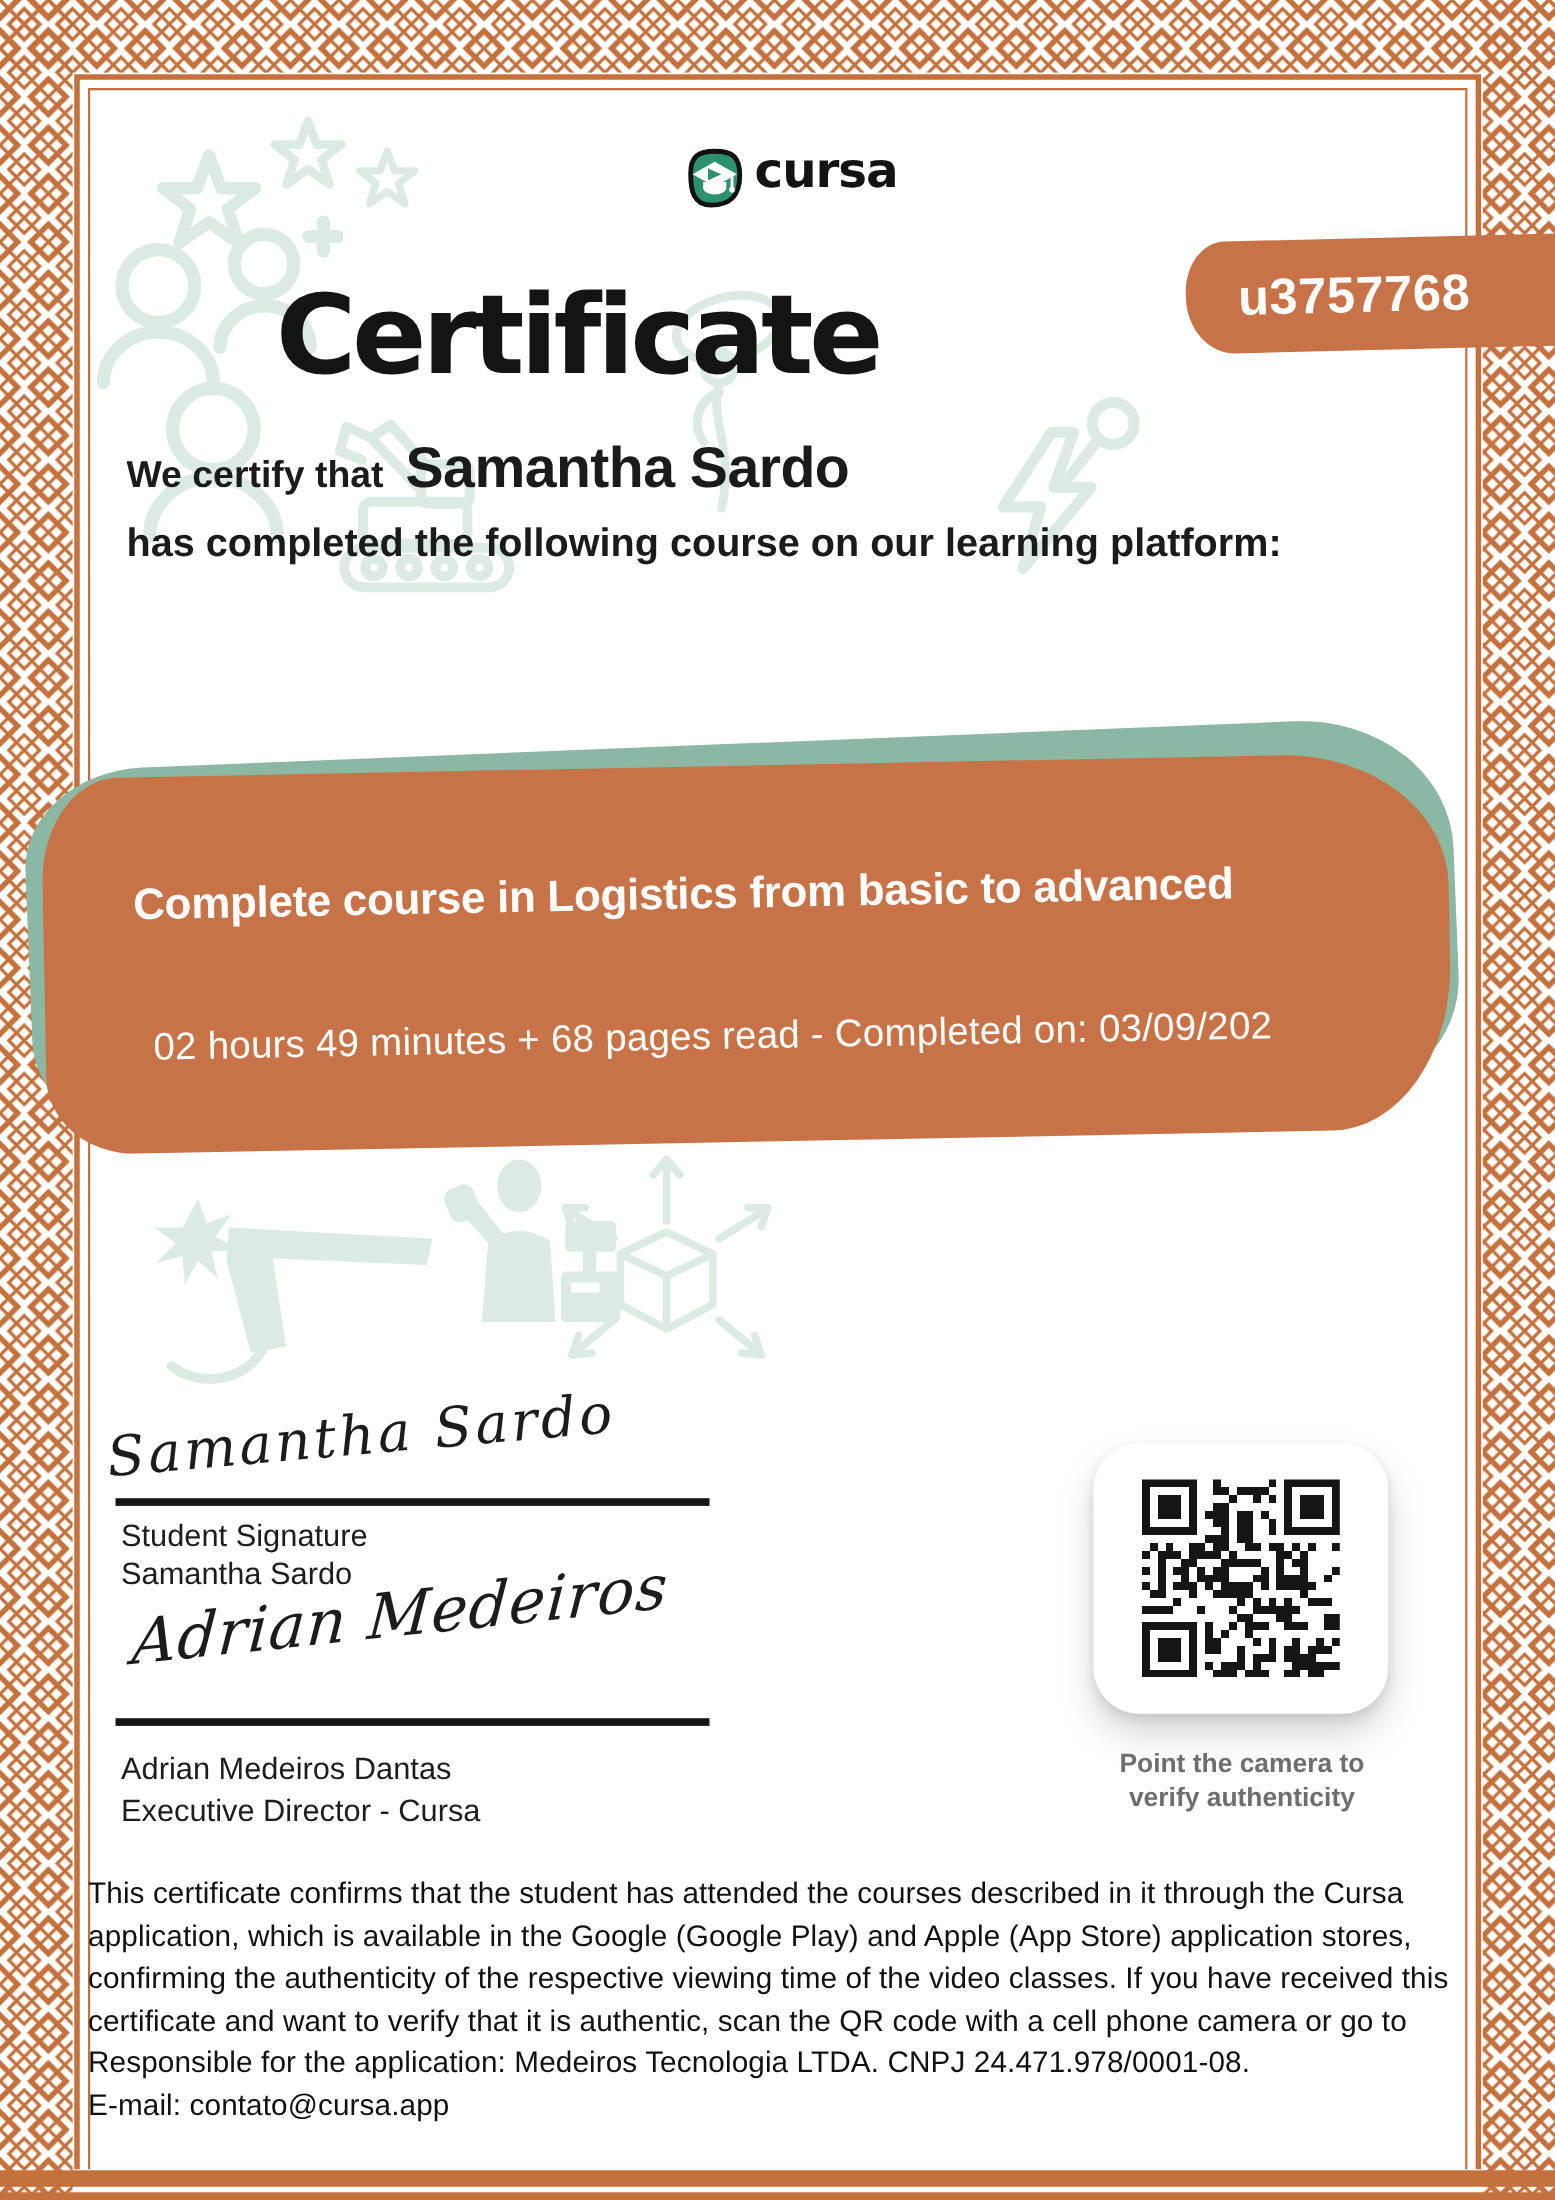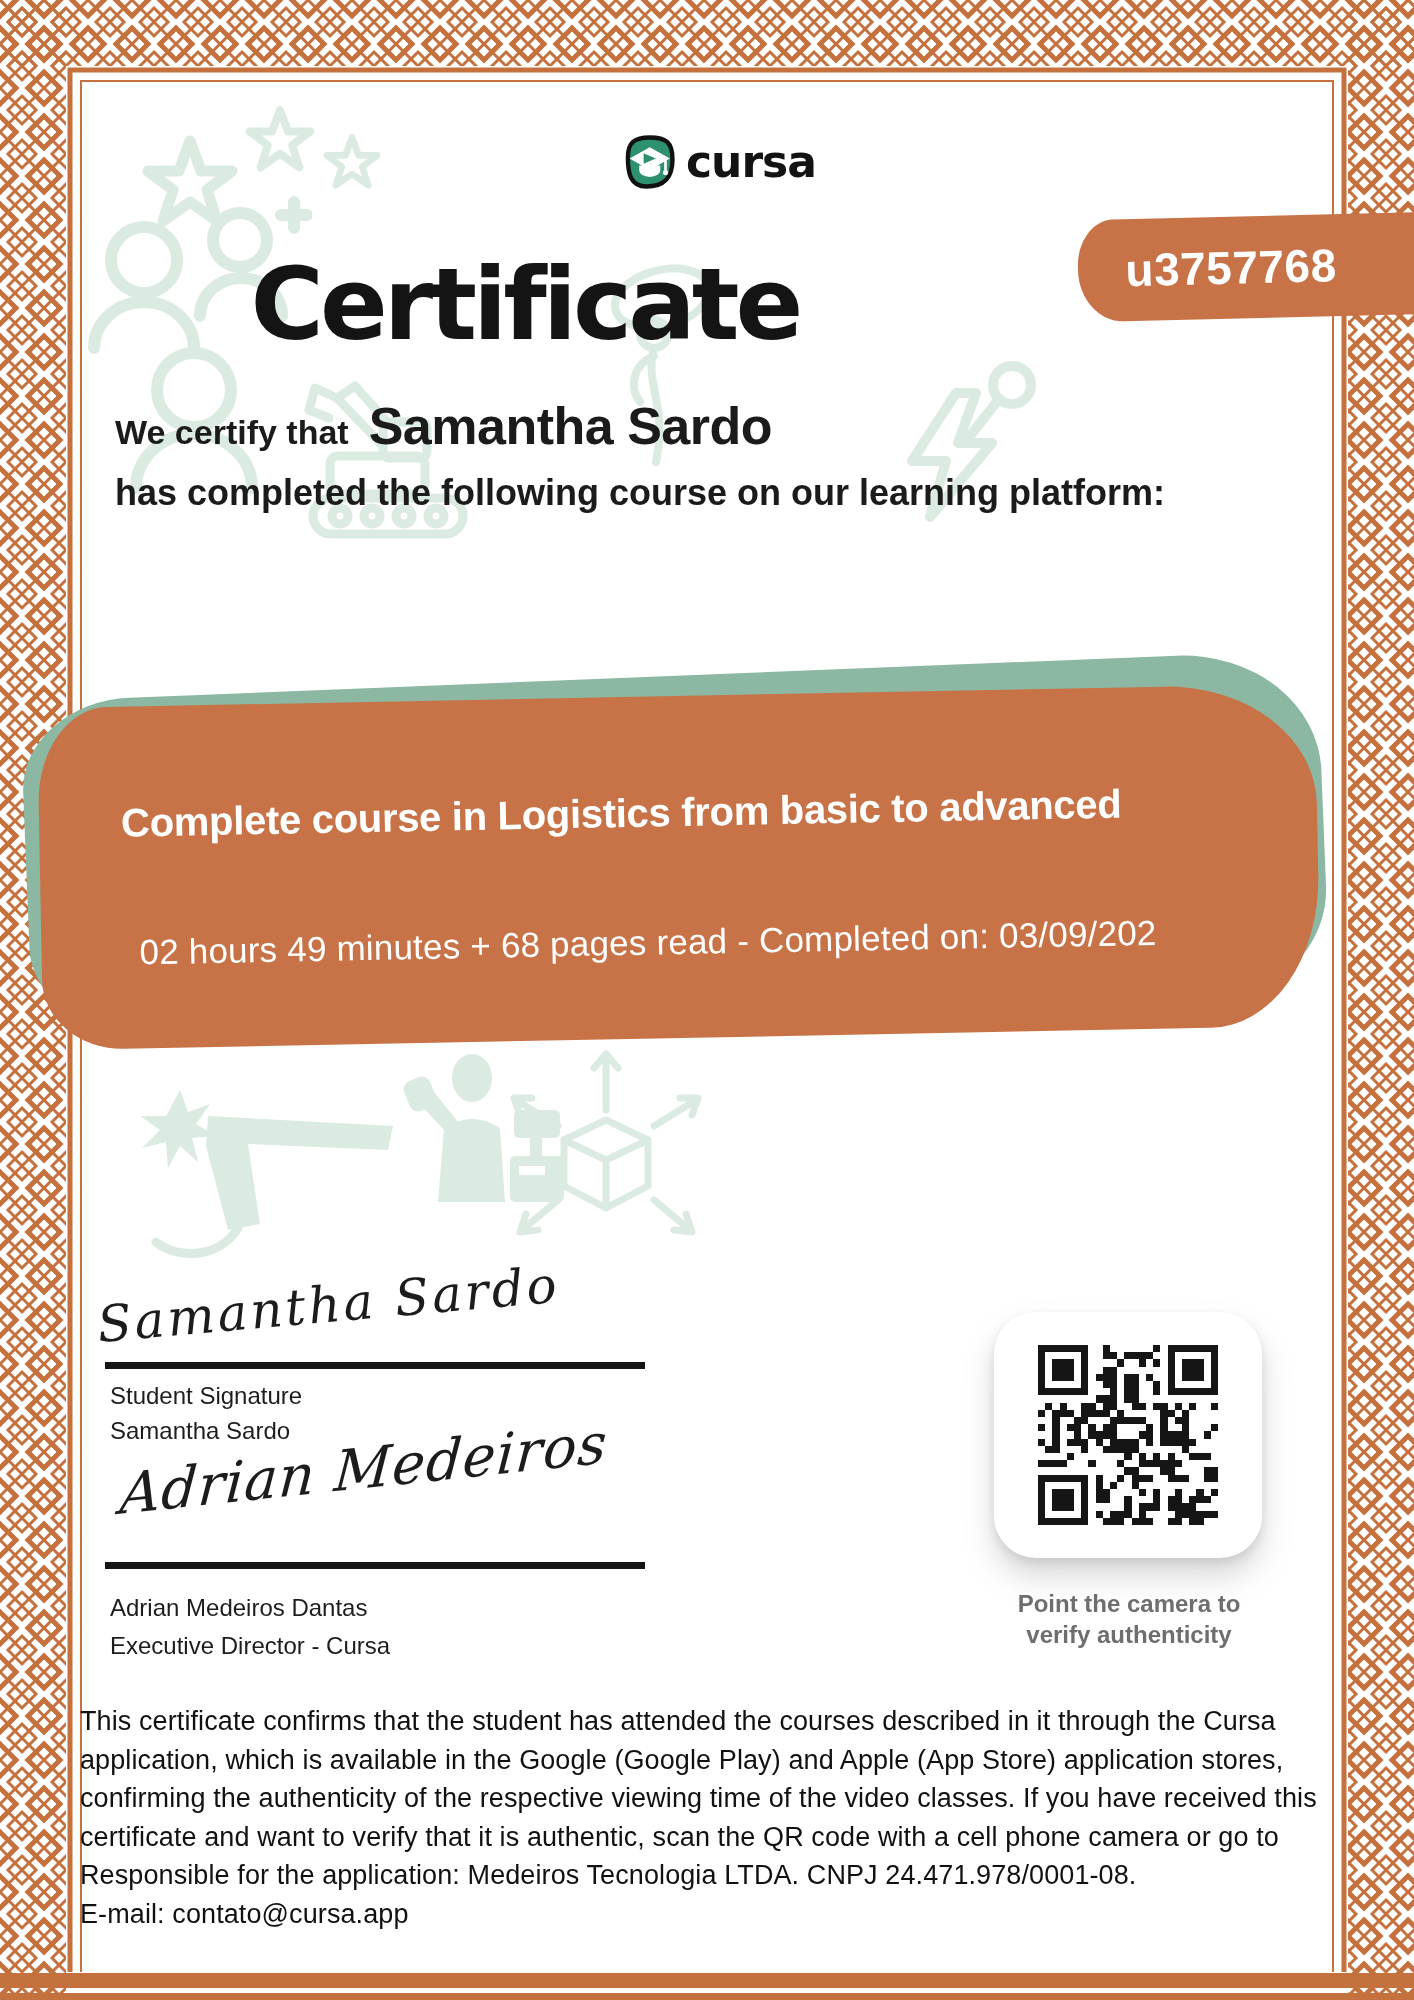--- a/index.html
+++ b/index.html
@@ -14,21 +14,21 @@
 
   
   #border-svg { position:absolute; inset:0; z-index:0; }
 
   
   .wm { position:absolute; z-index:1; }
 
   
   #logo-row {
     position:absolute; top:134px; left:0; width:100%; z-index:2;
-    display:flex; justify-content:center; align-items:flex-end; gap:10px;padding-left:22px;
+    display:flex; justify-content:center; align-items:flex-start; gap:10px;padding-left:22px;
   }
   #logo-text {
     font-family:"DejaVu Sans", sans-serif; font-weight:700;
     font-size:44px; letter-spacing:-1px; color:#131313; line-height:1;
     padding-bottom:6px;
   }
   #cert-title {
     position:absolute; top:206px; left:0; width:1050px; z-index:2;
     text-align:center; font-family:"DejaVu Sans", sans-serif;
     font-weight:800; font-size:100px; letter-spacing:-4px; color:#141414;
@@ -83,21 +83,21 @@
     z-index:2; white-space:nowrap;
   }
   #student-script { left:100px; top:1296px; font-size:50px; letter-spacing:3px;
     transform:rotate(-5deg); transform-origin:left bottom; }
   #director-script { left:118px; top:1462px; font-size:56px; letter-spacing:1px;
     transform:rotate(-6deg) skewX(-10deg); transform-origin:left bottom; }
   .sig-line { position:absolute; left:105px; width:540px; height:7px;
     background:#161616; z-index:2; }
   #student-sig-line { top:1362px; }
   #director-sig-line { top:1562px; }
-  .sig-text { position:absolute; left:110px; z-index:2; font-size:24px;
+  .sig-text { position:absolute; left:110px; z-index:2; font-size:28px;
     color:#1d1d1d; line-height:35px; }
   #student-role { top:1378px; }
   #student-printed { top:1413px; }
   #director-name { top:1590px; }
   #director-role { top:1628px; }
 
   
   #qr-card {
     position:absolute; left:994px; top:1312px; width:268px; height:246px; z-index:2;
     background:#fff; border-radius:42px;

